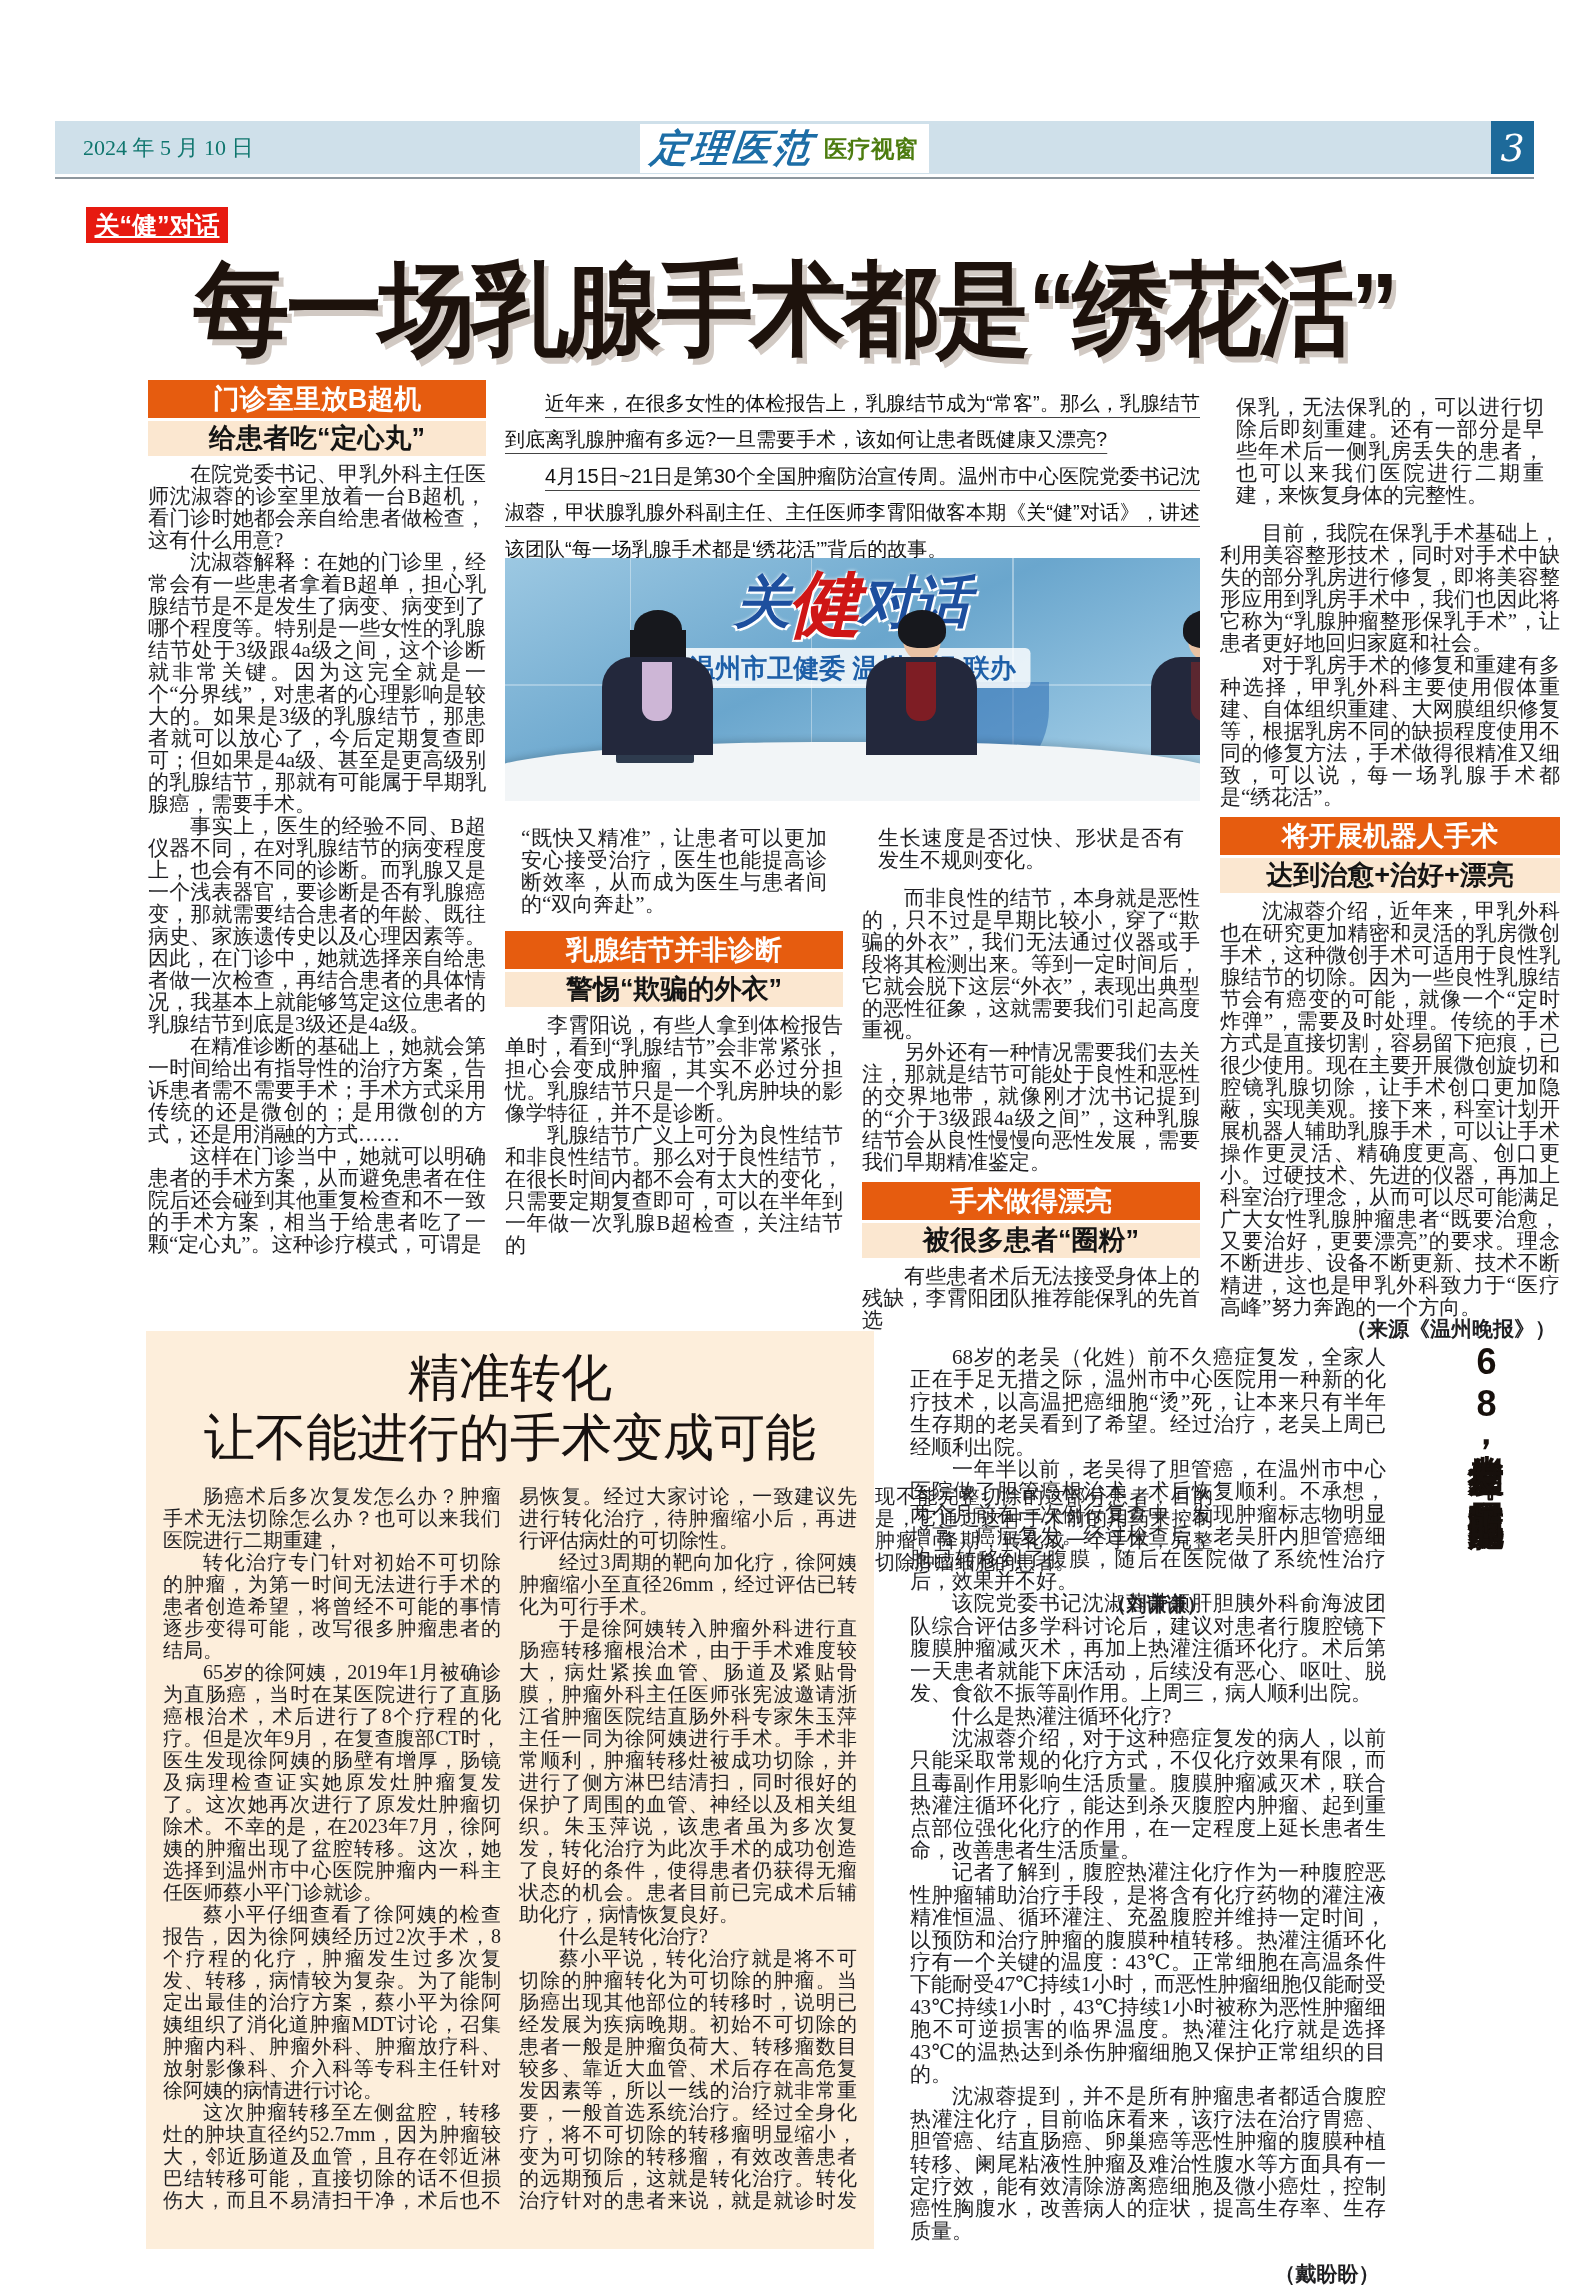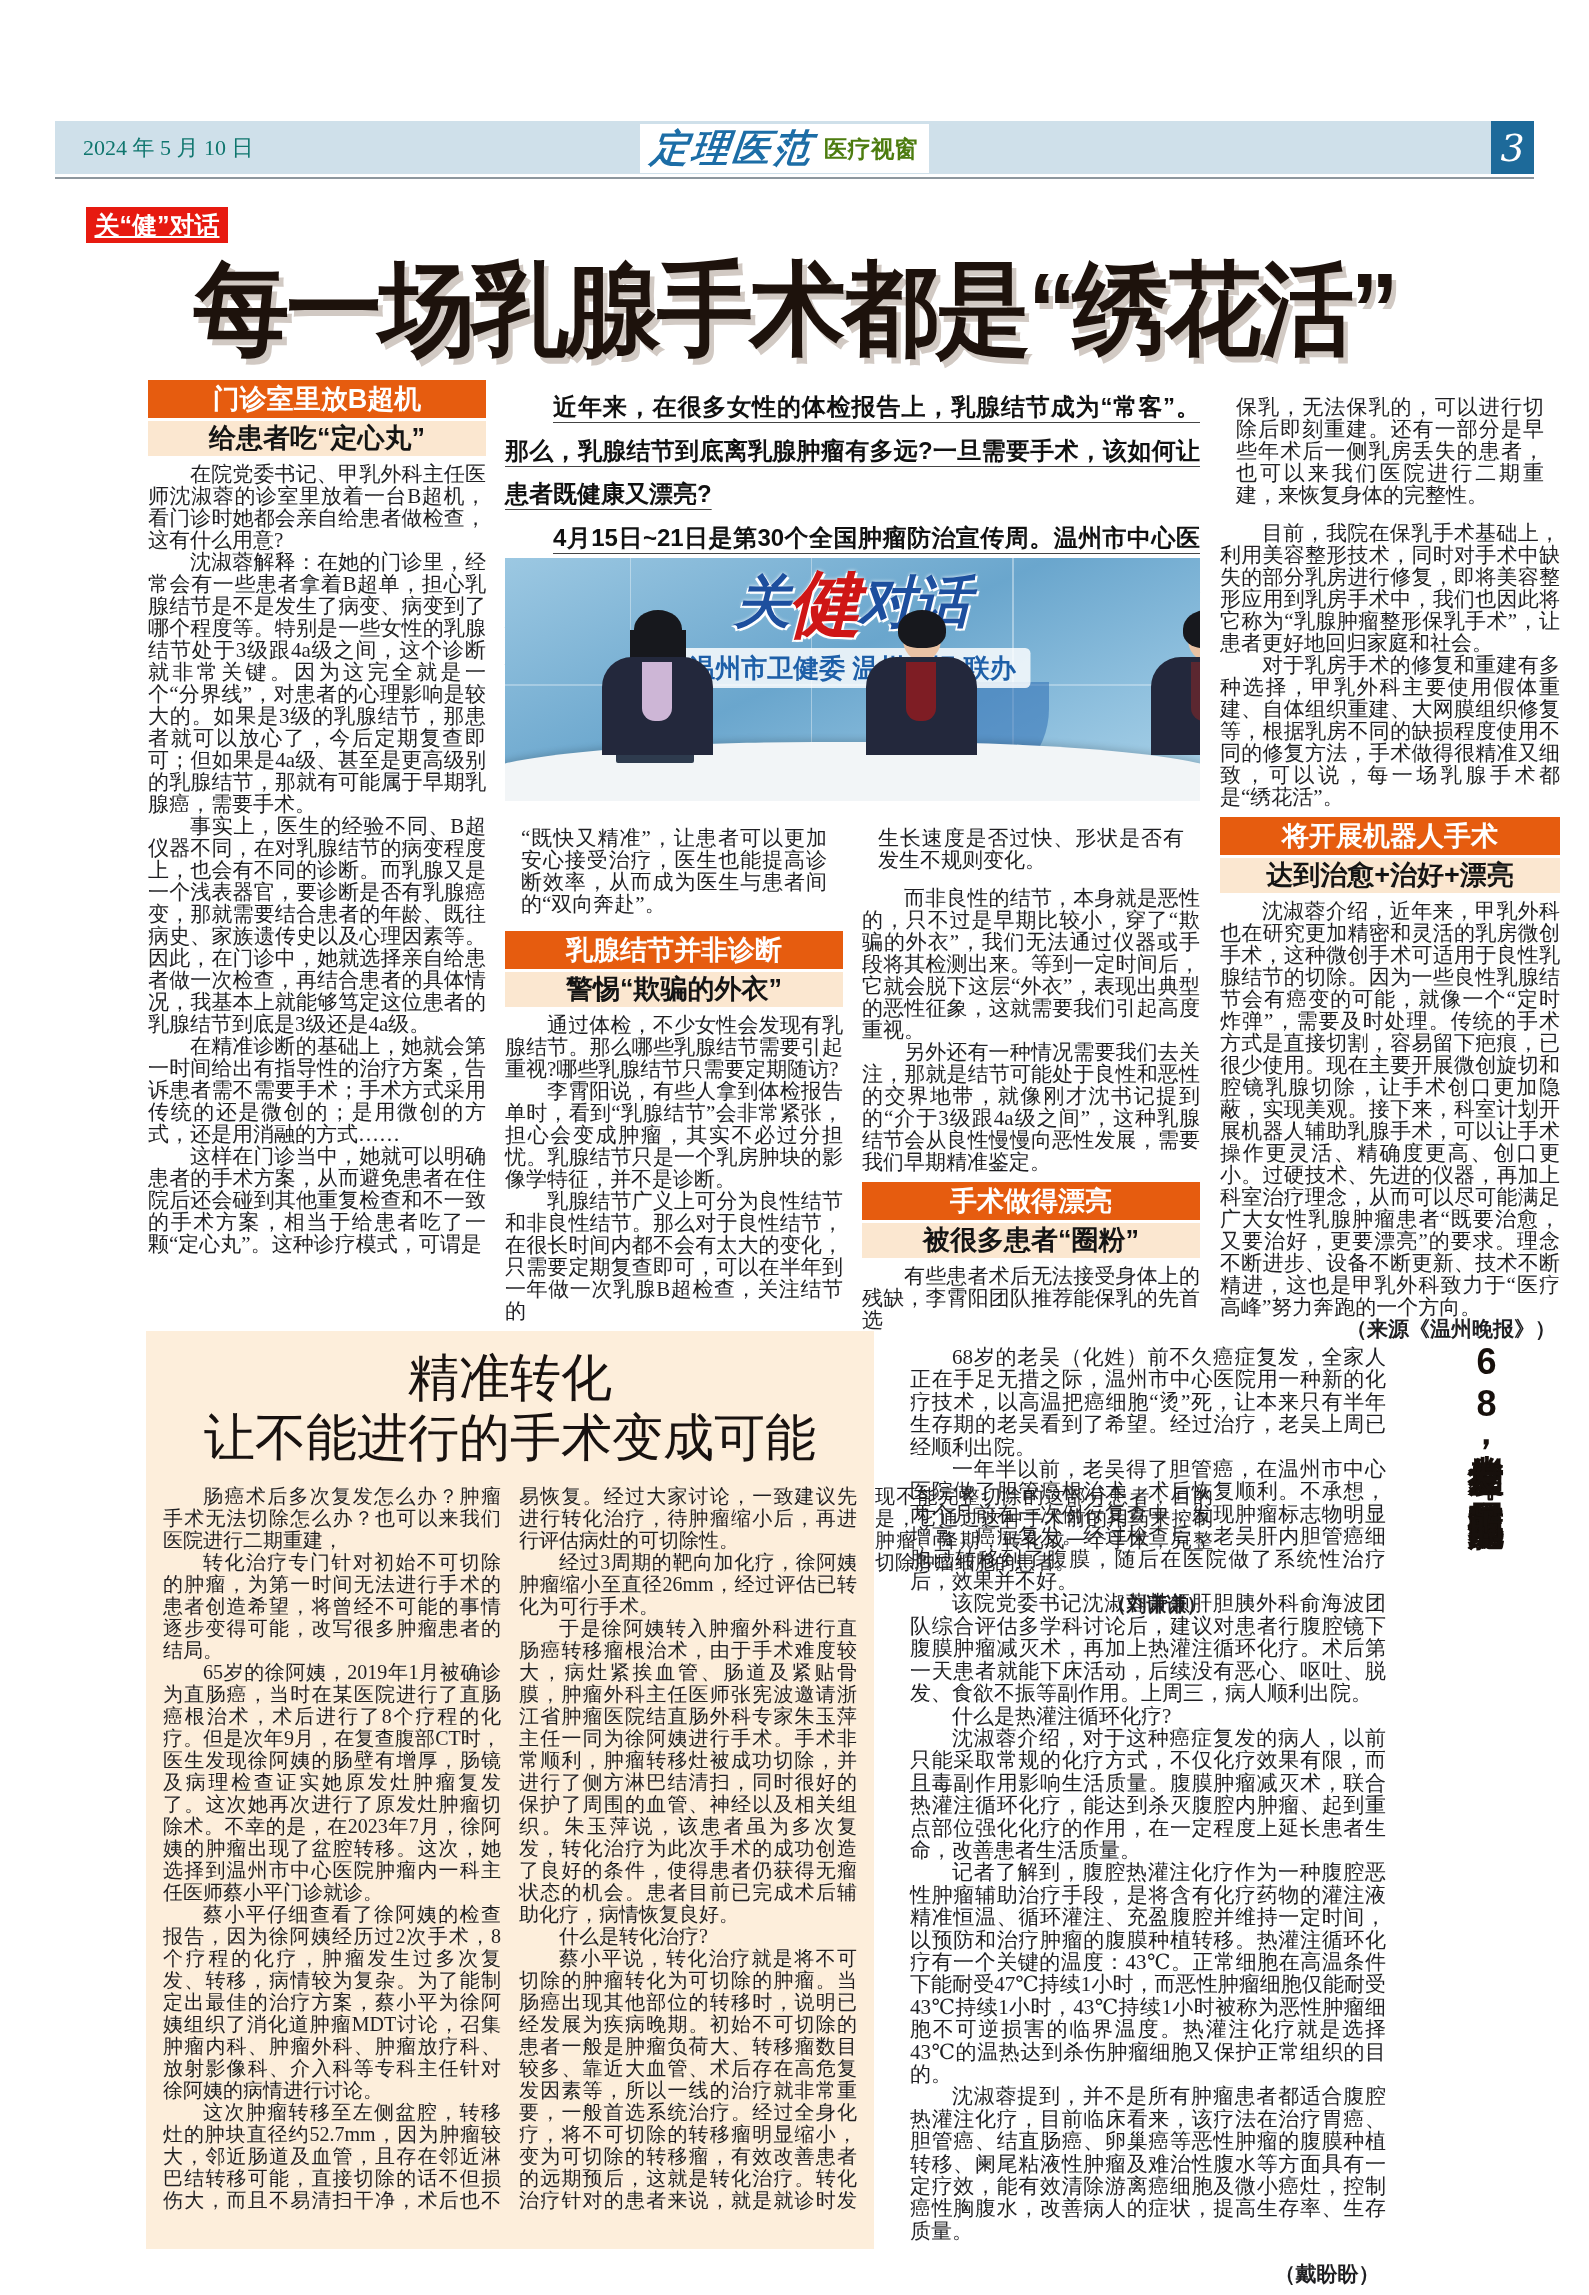--- a/index.html
+++ b/index.html
@@ -35,22 +35,22 @@
   .noindent{margin:16px;text-indent:0;}
   .secbar{height:38px;margin:0 0 2.6px 0;background:#e65c0f;color:#ffffff;text-indent:0;
         font-family:"Liberation Sans","DejaVu Sans",sans-serif;font-weight:bold;font-size:27px;
         display:flex;align-items:center;justify-content:center;}
   .secsub{height:35px;margin:0 0 7.8px 0;background:#fbe7d0;color:#141414;text-indent:0;
         font-family:"Liberation Sans","DejaVu Sans",sans-serif;font-weight:bold;font-size:27px;
         display:flex;align-items:center;justify-content:center;}
   .mid-sec{margin-top:9px;}
   .source-line{margin:0;text-align:right;font-weight:bold;padding-right:3.9px;}
   
-  .intro{position:absolute;left:505px;top:385px;width:695px;font-size:24px;line-height:1.82;
-        font-family:"Liberation Sans","DejaVu Sans",sans-serif;font-weight:bold;color:#111;text-align:justify;}
+  .intro{position:absolute;left:505px;top:385px;width:695px;font-size:20px;line-height:1.82;
+        font-family:"Liberation Sans","DejaVu Sans",sans-serif;font-weight:normal;color:#111;text-align:justify;}
   .intro p{margin:0;text-indent:2em;text-decoration:underline;text-underline-offset:6.5px;
         text-decoration-thickness:1.3px;text-decoration-color:#444;}
   
   .photo{position:absolute;left:505px;top:558px;width:695px;height:243px;overflow:hidden;
         background:linear-gradient(155deg,#9cc8e2 0%,#6aa6cd 45%,#8fc0de 75%,#aed5ea 100%);}
   .panel-line-v{position:absolute;top:0;bottom:0;width:1.3px;background:rgba(255,255,255,.38);}
   .panel-line-h{position:absolute;left:0;right:0;height:1.3px;background:rgba(255,255,255,.30);}
   .studio-logo{position:absolute;left:50%;top:6.5px;transform:translateX(-50%);display:flex;align-items:flex-start;
         font-family:"Liberation Sans","DejaVu Sans",sans-serif;font-weight:900;font-style:italic;white-space:nowrap;}
   .logo-blue{font-size:56px;color:#1d4f9e;text-shadow:0 0 3.9px #fff,2px 2px 0 #fff,-2px 2px 0 #fff;}
@@ -157,21 +157,20 @@
         <p class="p">在精准诊断的基础上，她就会第一时间给出有指导性的治疗方案，告诉患者需不需要手术；手术方式采用传统的还是微创的；是用微创的方式，还是用消融的方式……</p>
         <p class="p">这样在门诊当中，她就可以明确患者的手术方案，从而避免患者在住院后还会碰到其他重复检查和不一致的手术方案，相当于给患者吃了一颗“定心丸”。这种诊疗模式，可谓是</p>
       </div>
   </div>
 
   <div class="colblock col2">
     <p class="noindent">“既快又精准”，让患者可以更加安心接受治疗，医生也能提高诊断效率，从而成为医生与患者间的“双向奔赴”。</p>
     <div class="secbar mid-sec">乳腺结节并非诊断</div>
     <div class="secsub">警惕“欺骗的外衣”</div>
     <div>
-        <p class="p">通过体检，不少女性会发现有乳腺结节。那么哪些乳腺结节需要引起重视?哪些乳腺结节只需要定期随访?</p>
         <p class="p">李霄阳说，有些人拿到体检报告单时，看到“乳腺结节”会非常紧张，担心会变成肿瘤，其实不必过分担忧。乳腺结节只是一个乳房肿块的影像学特征，并不是诊断。</p>
         <p class="p">乳腺结节广义上可分为良性结节和非良性结节。那么对于良性结节，在很长时间内都不会有太大的变化，只需要定期复查即可，可以在半年到一年做一次乳腺B超检查，关注结节的</p>
       </div>
   </div>
 
   <div class="colblock col3">
     <p class="noindent">生长速度是否过快、形状是否有发生不规则变化。</p>
     <div>
         <p class="p">而非良性的结节，本身就是恶性的，只不过是早期比较小，穿了“欺骗的外衣”，我们无法通过仪器或手段将其检测出来。等到一定时间后，它就会脱下这层“外衣”，表现出典型的恶性征象，这就需要我们引起高度重视。</p>
         <p class="p">另外还有一种情况需要我们去关注，那就是结节可能处于良性和恶性的交界地带，就像刚才沈书记提到的“介于3级跟4a级之间”，这种乳腺结节会从良性慢慢向恶性发展，需要我们早期精准鉴定。</p>

